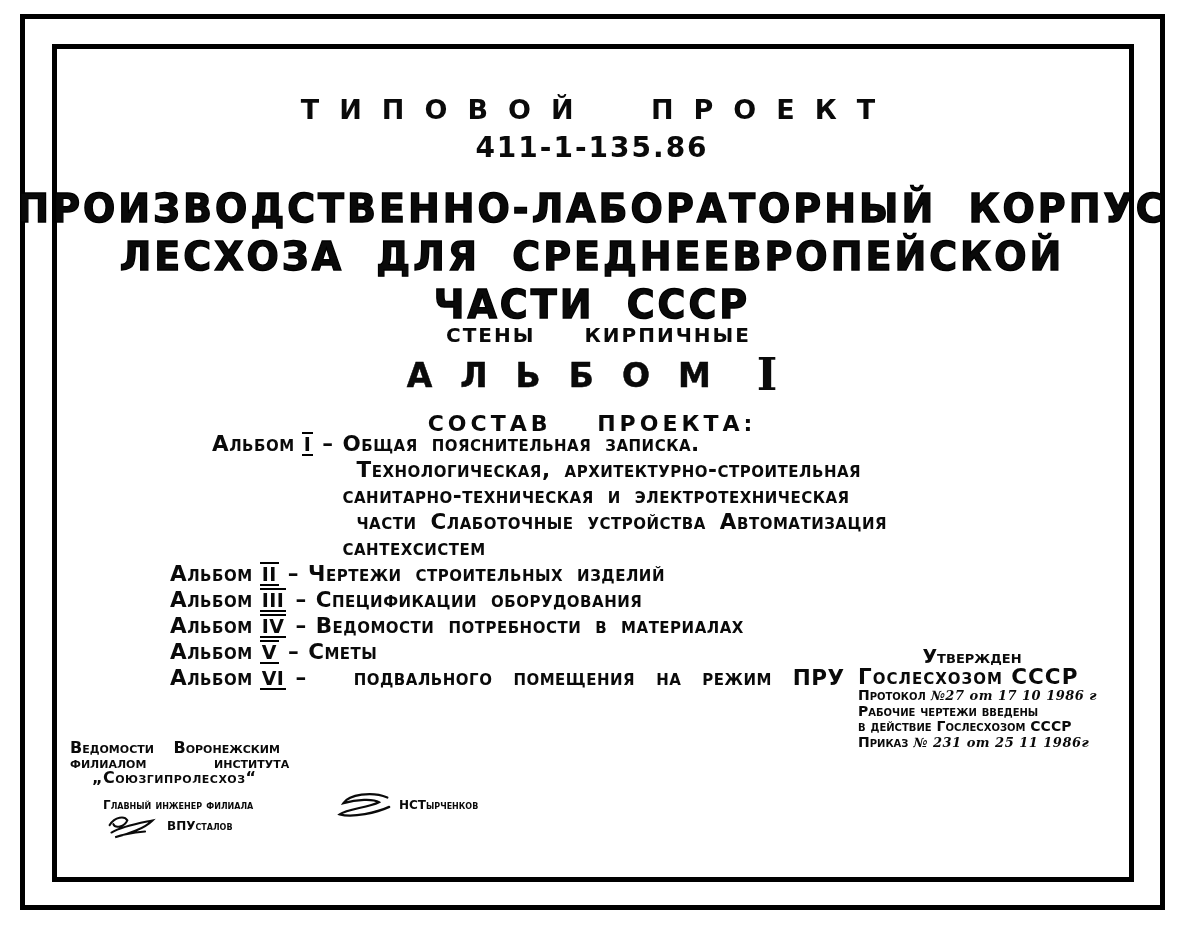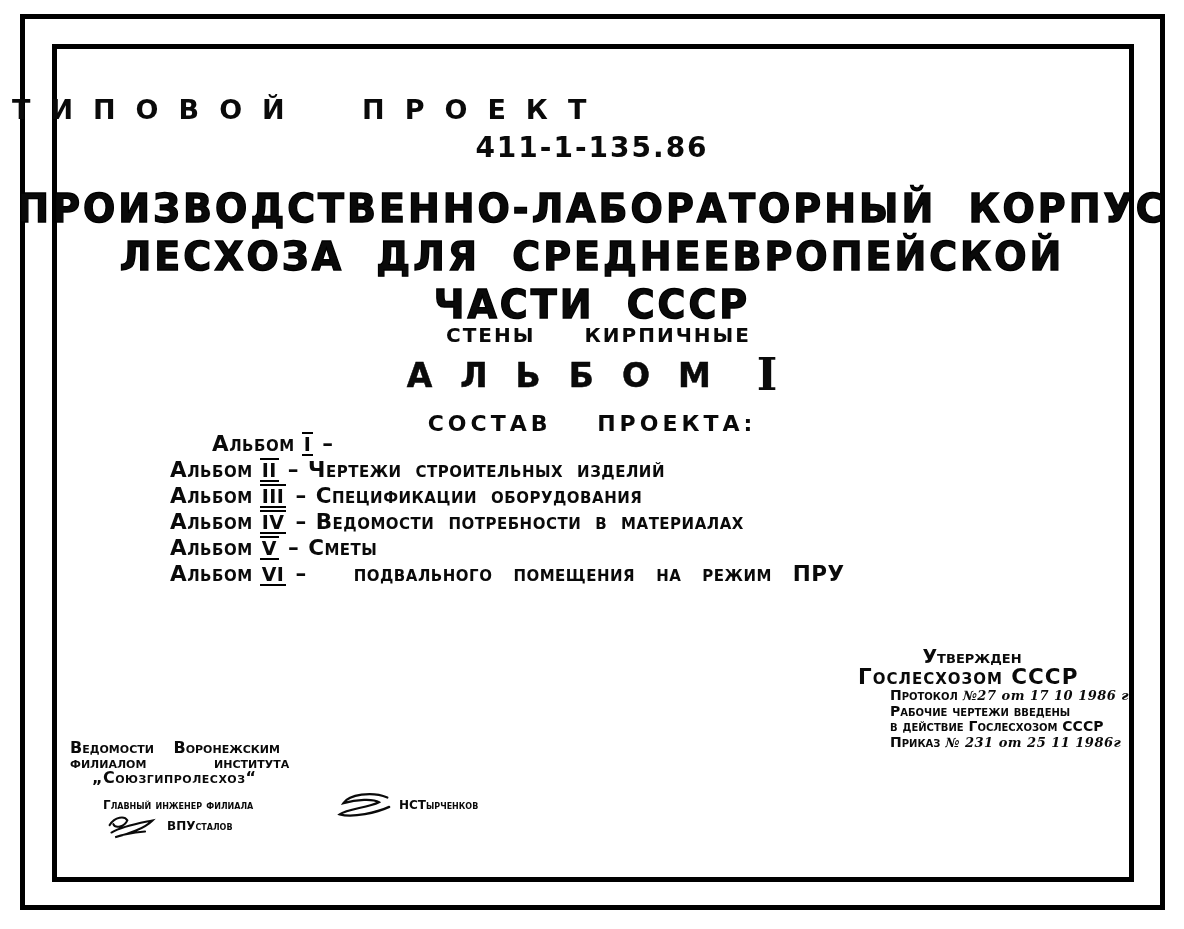--- a/index.html
+++ b/index.html
@@ -6,21 +6,21 @@
   body {
     width:1184px; height:929px; position:relative; overflow:hidden;
     background:#ffffff; color:#0a0a0a;
     font-family:"DejaVu Sans", sans-serif;
   }
   .frame { position:absolute; box-sizing:border-box; border:5px solid #000; }
   .frame-outer { left:20px; top:14px; width:1145px; height:896px; }
   .frame-inner { left:52px; top:44px; width:1082px; height:838px; }
 
   .series-title {
-    position:absolute; left:0; right:0; top:94px; text-align:left;
+    position:absolute; left:0; right:0; top:94px; text-align:center;
     font-size:27px; font-weight:bold; letter-spacing:20px; word-spacing:28px;
     padding-left:12px;
   }
   .project-number {
     position:absolute; left:0; right:0; top:131px; text-align:center;
     font-size:28px; font-weight:bold; letter-spacing:2px;
   }
   .main-title {
     position:absolute; left:0; right:0; top:184px; text-align:center;
     font-size:38px; line-height:46px; font-weight:bold;
@@ -65,21 +65,21 @@
   .desc div { white-space:nowrap; }
   .desc .cont-indent { margin-left:14px; }
   .desc .wide { word-spacing:13px; margin-left:38px; }
 
   .approval {
     position:absolute; left:858px; top:646px; width:258px;
     font-weight:bold; font-variant:small-caps;
   }
   .appr-approved { text-align:center; font-size:19px; line-height:20px; padding-right:30px; }
   .appr-by { font-size:21.5px; line-height:22px; letter-spacing:1px; white-space:nowrap; }
-  .appr-small { font-size:14px; line-height:15.5px; white-space:nowrap;margin-left:32px; }
+  .appr-small { font-size:14px; line-height:15.5px; white-space:nowrap; }
   .appr-val {
     font-variant:normal; font-style:italic; font-family:"DejaVu Serif", serif;
     font-size:13px; letter-spacing:0.5px;
   }
 
   .developer {
     position:absolute; left:70px; top:740px; width:276px;
     font-weight:bold; font-variant:small-caps; font-size:16px; line-height:15px;
     white-space:nowrap;
   }
@@ -117,20 +117,27 @@
   <span class="album-label">АЛЬБОМ</span><span class="album-numeral">I</span>
 </div>
 
 <div class="contents-heading">СОСТАВ ПРОЕКТА:</div>
 
 <div class="album-list">
 
   <div class="album-item first">
     <span class="item-label"><span>Альбом</span><span class="num bar-tb">I</span></span>
     <span class="dash">–</span>
+    <div class="desc">
+      <div>Общая пояснительная записка.</div>
+      <div class="cont-indent">Технологическая, архитектурно-строительная</div>
+      <div>санитарно-техническая и электротехническая</div>
+      <div class="cont-indent">части Слаботочные устройства Автоматизация</div>
+      <div>сантехсистем</div>
+    </div>
   </div>
 
   <div class="album-item">
     <span class="item-label"><span>Альбом</span><span class="num bar-tb">II</span></span>
     <span class="dash">–</span>
     <div class="desc">
       <div>Чертежи строительных изделий</div>
     </div>
   </div>
 

